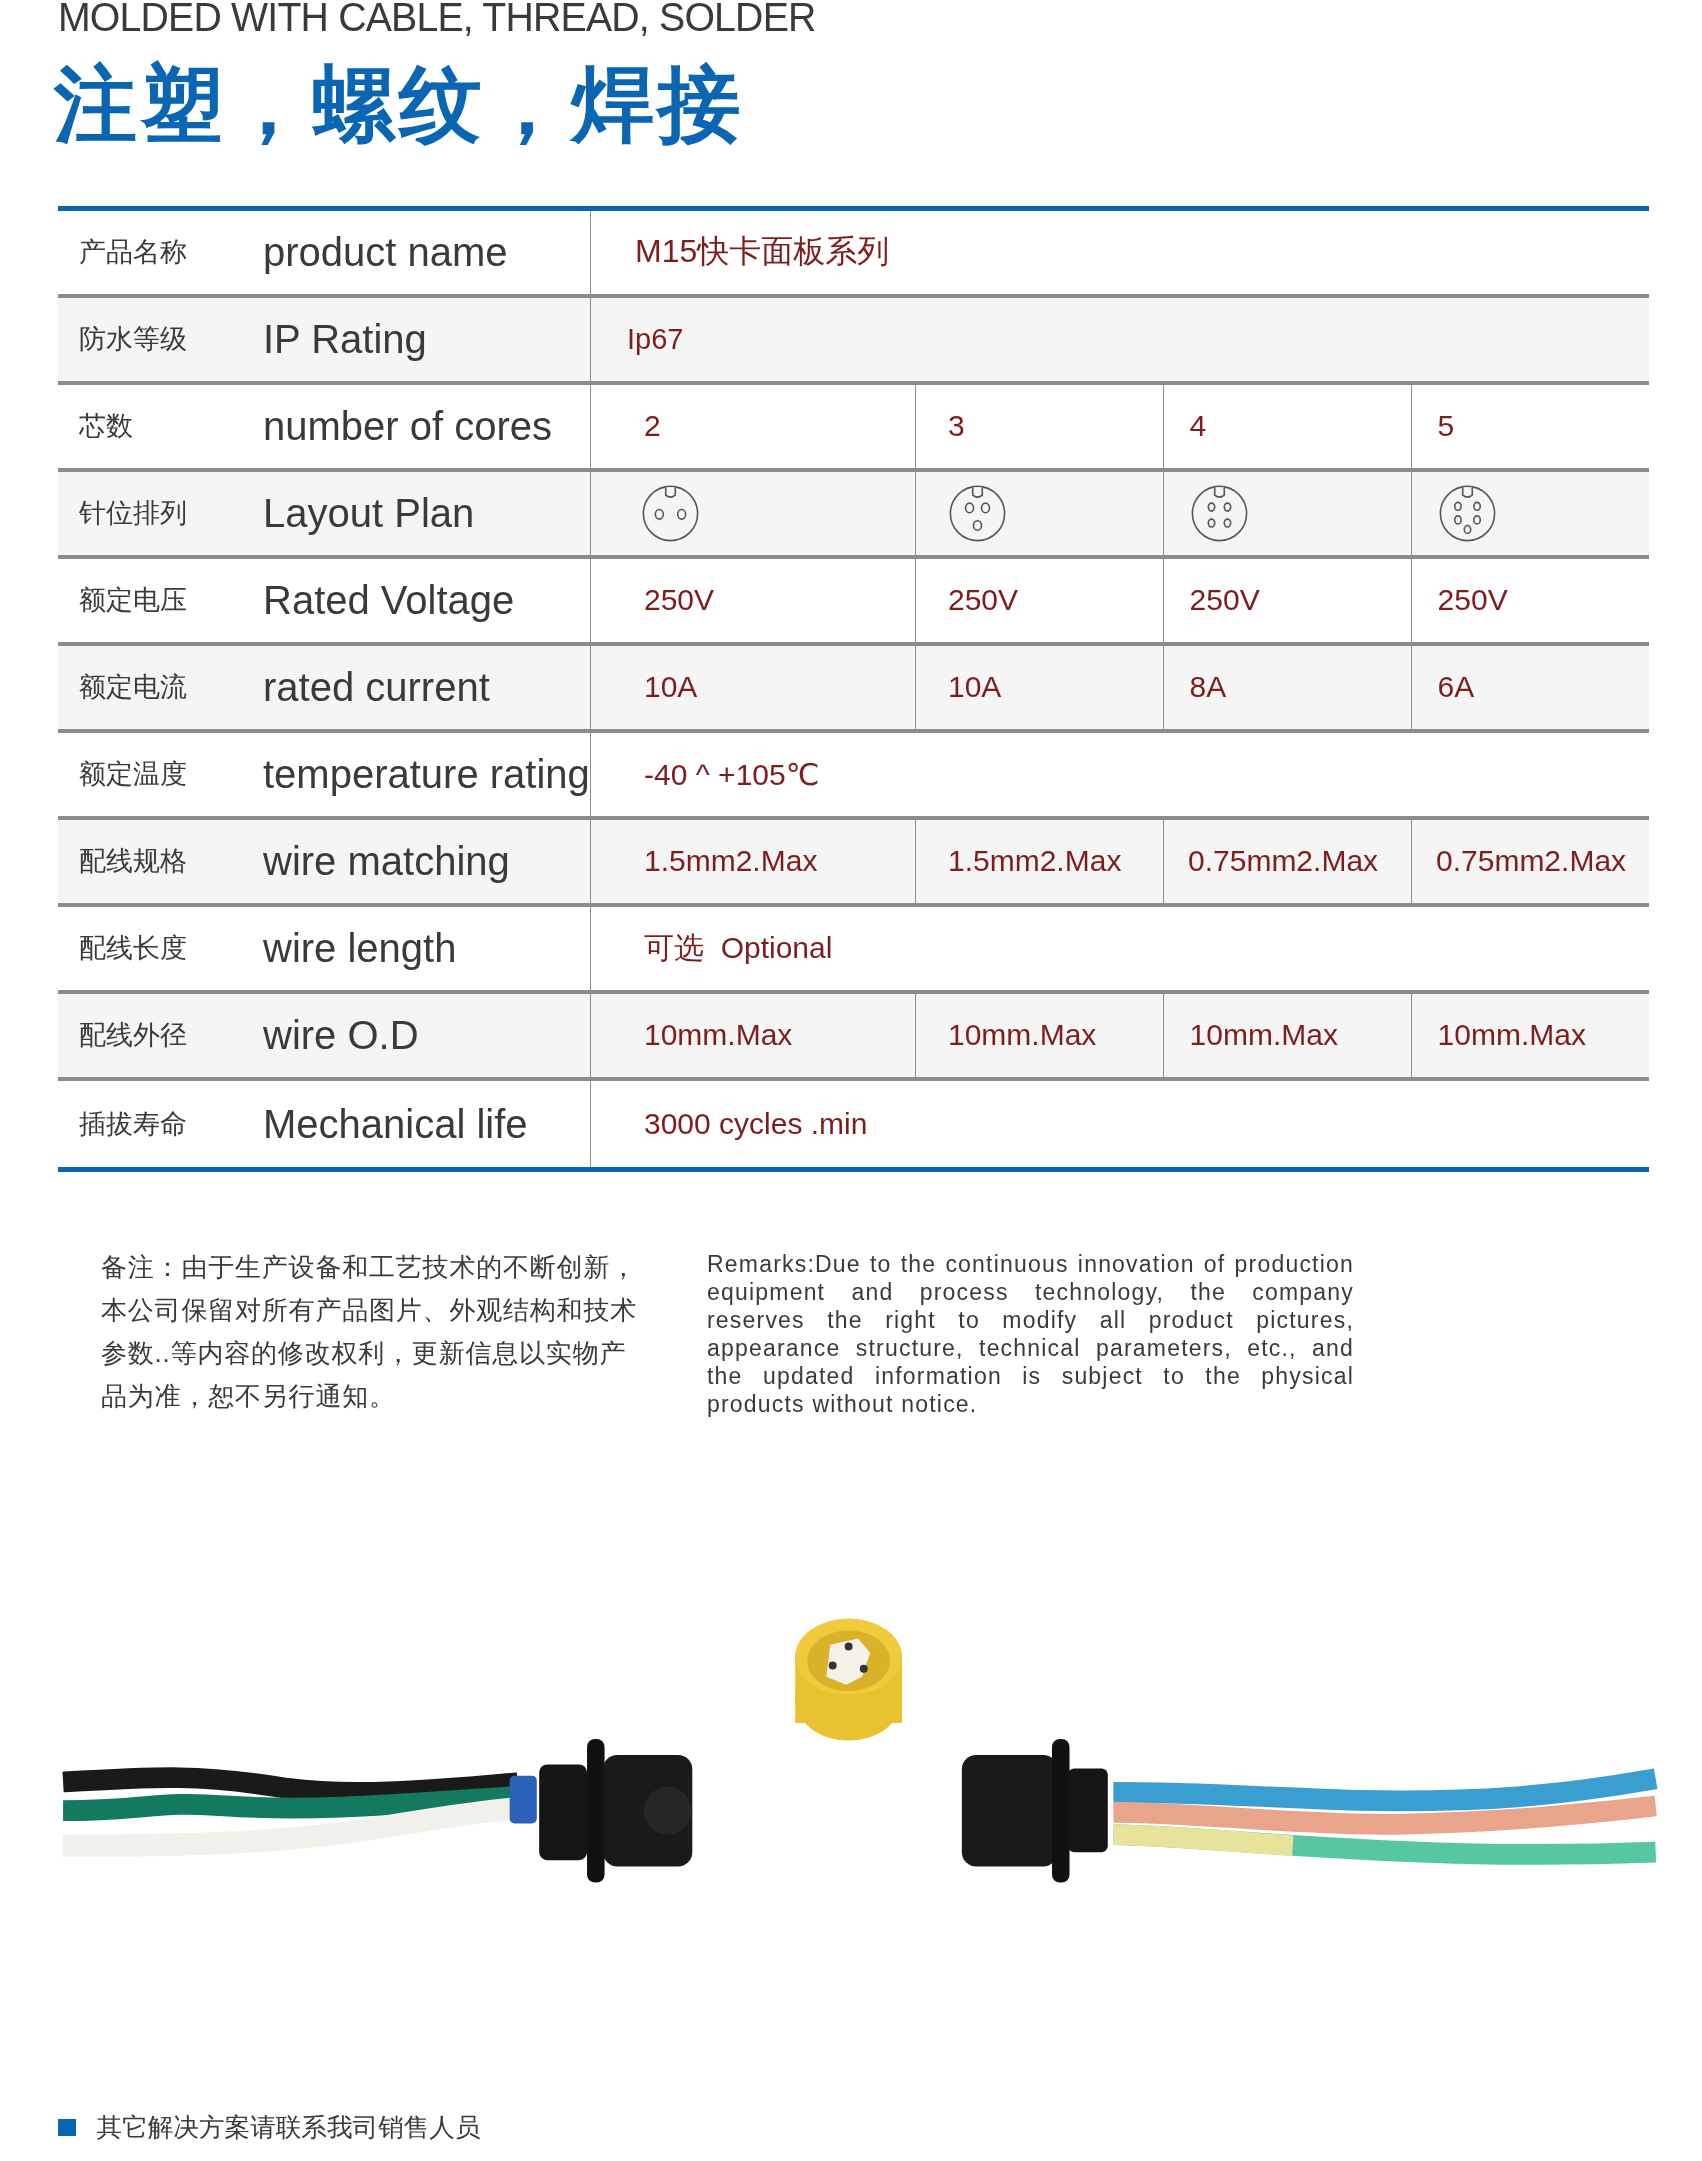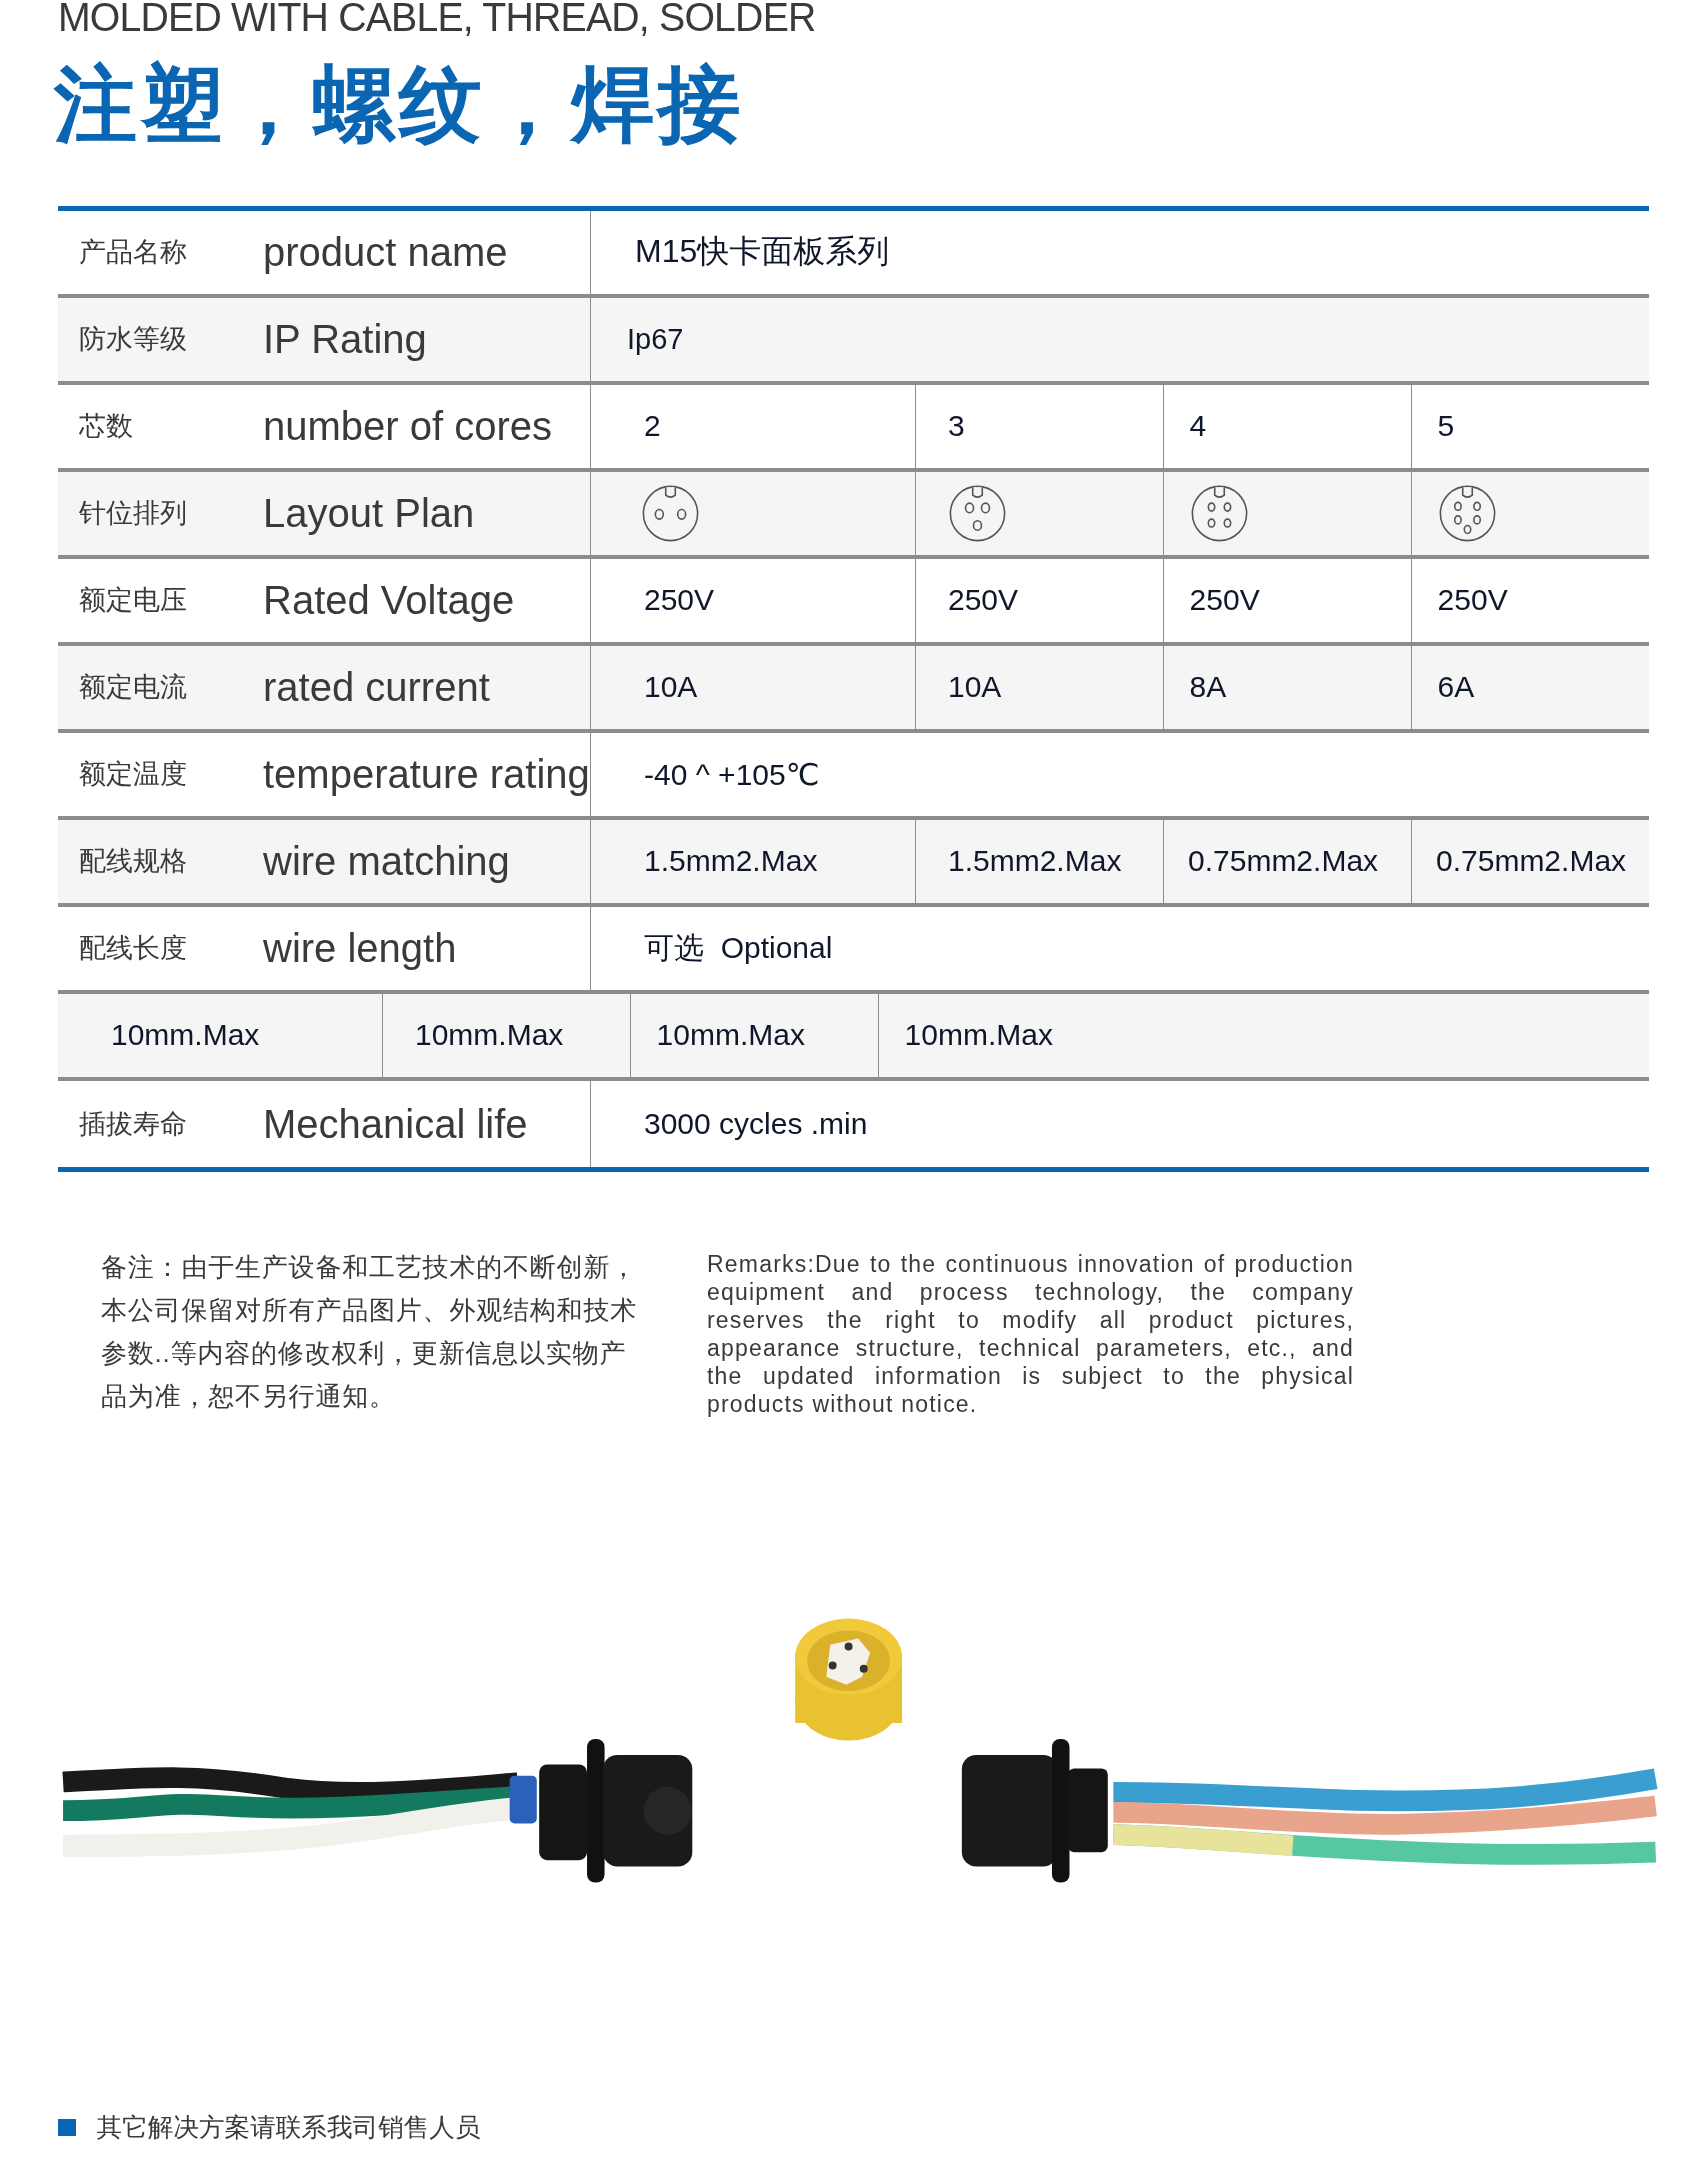--- a/index.html
+++ b/index.html
@@ -12,21 +12,21 @@
 
   .table { position:absolute; left:58px; top:206px; width:1591px; }
   .tbl-top, .tbl-bot { height:4.8px; background:#0a66b3; width:100%; }
   .row { position:relative; height:83px; display:flex; border-bottom:4px solid #8c8c8c; }
   .row.last { border-bottom:none; }
   .row.alt { background:#f5f5f5; }
   .label { width:533px; border-right:1.6px solid #8c8c8c; position:relative; flex:none; box-sizing:border-box; }
   .label .cn { position:absolute; left:21px; top:50%; transform:translateY(-50%); font-size:27px; color:#3a3a3a; }
   .label .en { position:absolute; left:205px; top:50%; transform:translateY(-50%); font-size:40px; color:#3a3a3a; white-space:nowrap; }
   .vals { flex:1; display:flex; }
-  .cell { position:relative; box-sizing:border-box; border-right:1.6px solid #8c8c8c; display:flex; align-items:center; padding-left:53px; font-size:30px; color:#0f172a; white-space:nowrap; }
+  .cell { position:relative; box-sizing:border-box; border-right:1.6px solid #8c8c8c; display:flex; align-items:center; padding-left:53px; font-size:30px; color:#7f1d1d; white-space:nowrap; }
   .cell:last-child { border-right:none; }
   .c1 { width:325px; } .c2 { width:248px; padding-left:32px; } .c3 { width:248px; padding-left:25.6px; } .c4 { flex:1; padding-left:25.6px; }
   .span { flex:1; padding-left:53px; }
   .span.name { padding-left:44px; font-size:32px; }
   .span.ip { padding-left:36px; font-size:29px; }
   .pin { width:59px; height:59px; }
 
   .remark-cn { position:absolute; left:58px; top:1246px; width:543px; font-size:26px; line-height:43px; color:#3a3a3a; letter-spacing:0.8px;margin-left:43px; }
   .remark-en { position:absolute; left:707px; top:1250px; width:647px; font-size:23px; line-height:28px; color:#3a3a3a; text-align:justify; letter-spacing:1.2px; }
 
@@ -178,20 +178,24 @@
     <div class="label">
         <span class="cn">配线长度</span>
         <span class="en">wire length</span>
       </div>
     <div class="vals">
         <div class="cell span" style="white-space:pre">可选  Optional</div>
       </div>
   </div>
 
   <div class="row alt">
+    <div class="label">
+        <span class="cn">配线外径</span>
+        <span class="en">wire O.D</span>
+      </div>
     <div class="vals">
       <div class="cell c1">10mm.Max</div>
       <div class="cell c2">10mm.Max</div>
       <div class="cell c3">10mm.Max</div>
       <div class="cell c4">10mm.Max</div>
     </div>
   </div>
 
   <div class="row last" style="height:86px">
     <div class="label">

